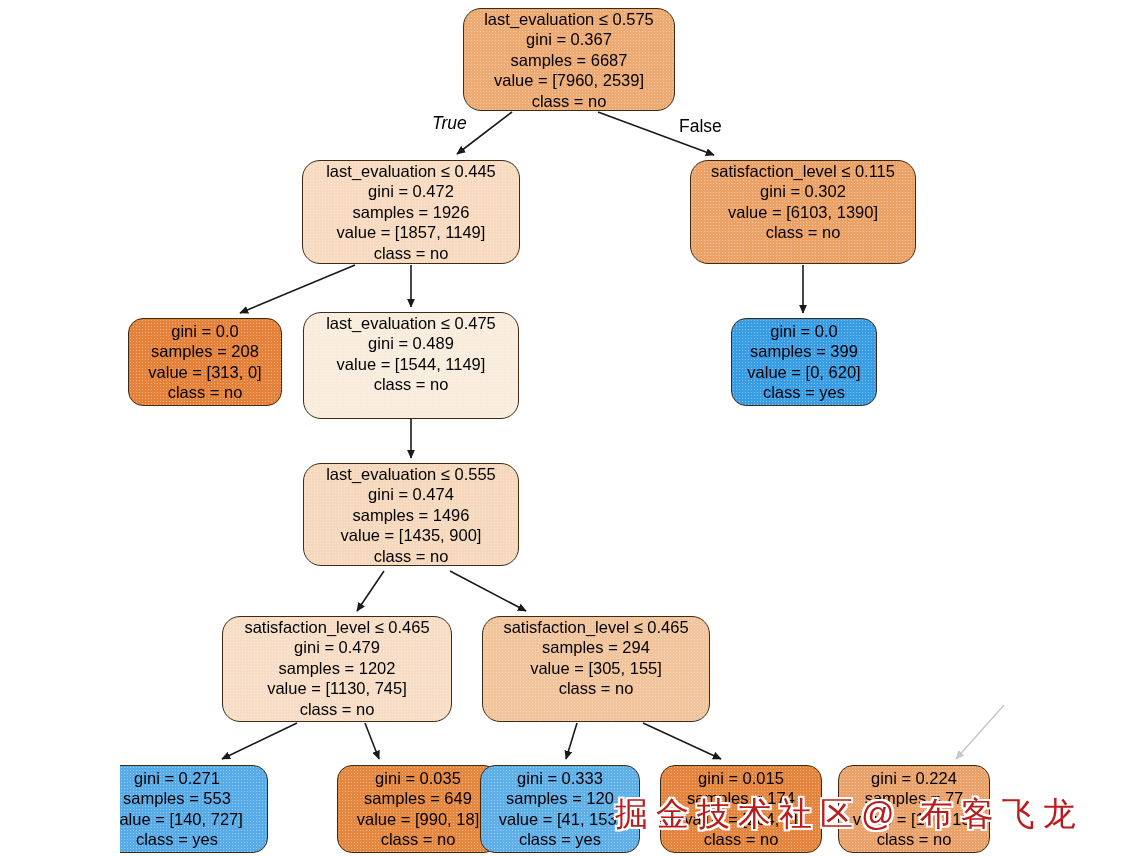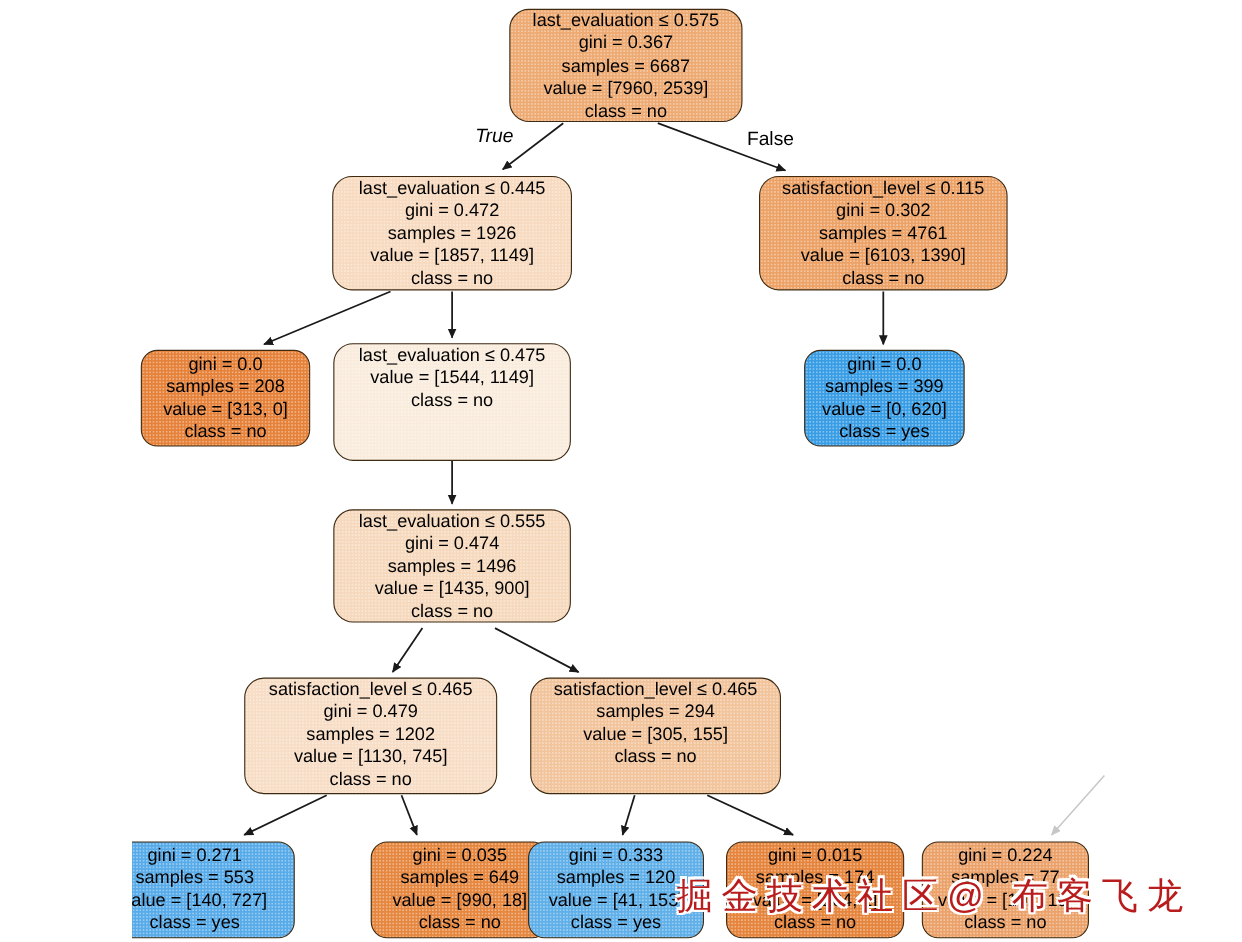--- a/index.html
+++ b/index.html
@@ -62,34 +62,34 @@
     <div>last_evaluation ≤ 0.445</div>
     <div>gini = 0.472</div>
     <div>samples = 1926</div>
     <div>value = [1857, 1149]</div>
     <div>class = no</div>
   </div>
 
   <div class="node" style="left: 690px; top: 160px; width: 226px; height: 104px; background-color: rgb(236, 162, 102);">
     <div>satisfaction_level ≤ 0.115</div>
     <div>gini = 0.302</div>
-    <div>samples = 4761</div>
     <div>value = [6103, 1390]</div>
     <div>class = no</div>
   </div>
 
   <div class="node small" style="left: 128px; top: 318px; width: 154px; height: 88px; background-color: rgb(229, 129, 57);">
     <div>gini = 0.0</div>
     <div>samples = 208</div>
     <div>value = [313, 0]</div>
     <div>class = no</div>
   </div>
 
   <div class="node" style="left: 303px; top: 312px; width: 216px; height: 107px; background-color: rgb(249, 236, 221);">
     <div>last_evaluation ≤ 0.475</div>
+    <div>gini = 0.489</div>
     <div>value = [1544, 1149]</div>
     <div>class = no</div>
   </div>
 
   <div class="node small" style="left: 731px; top: 318px; width: 146px; height: 88px; background-color: rgb(57, 157, 229);">
     <div>gini = 0.0</div>
     <div>samples = 399</div>
     <div>value = [0, 620]</div>
     <div>class = yes</div>
   </div>

